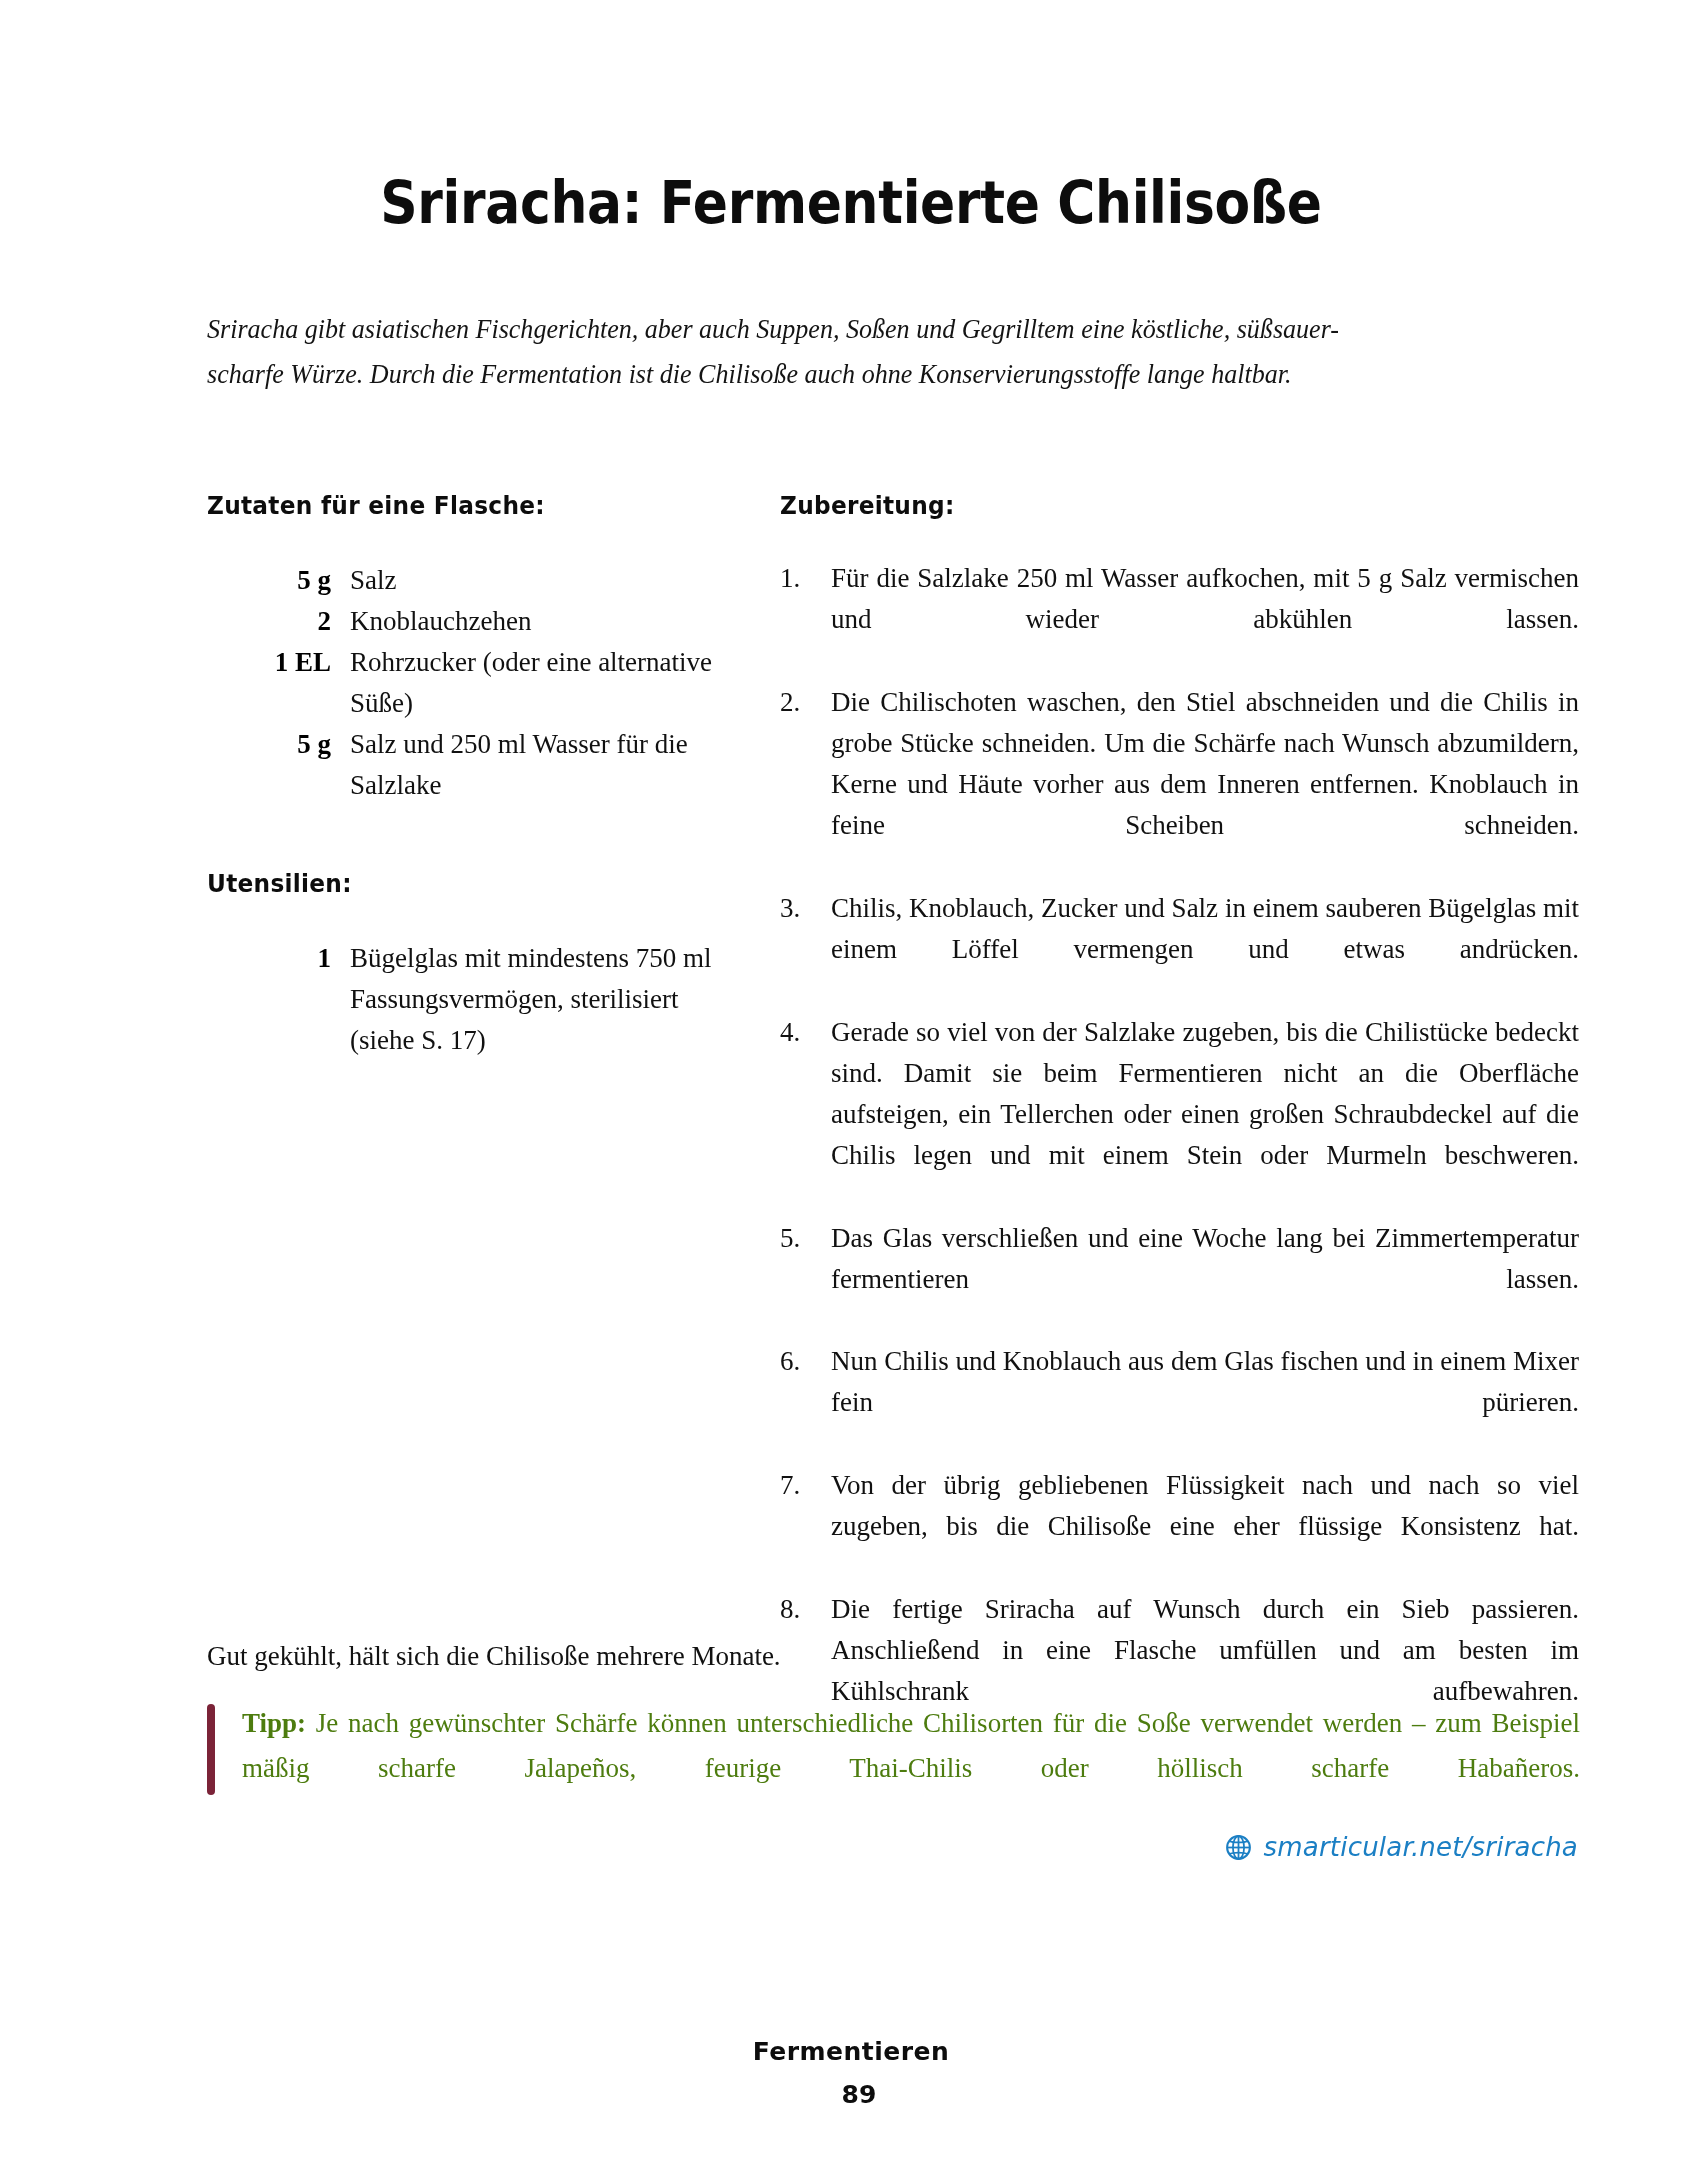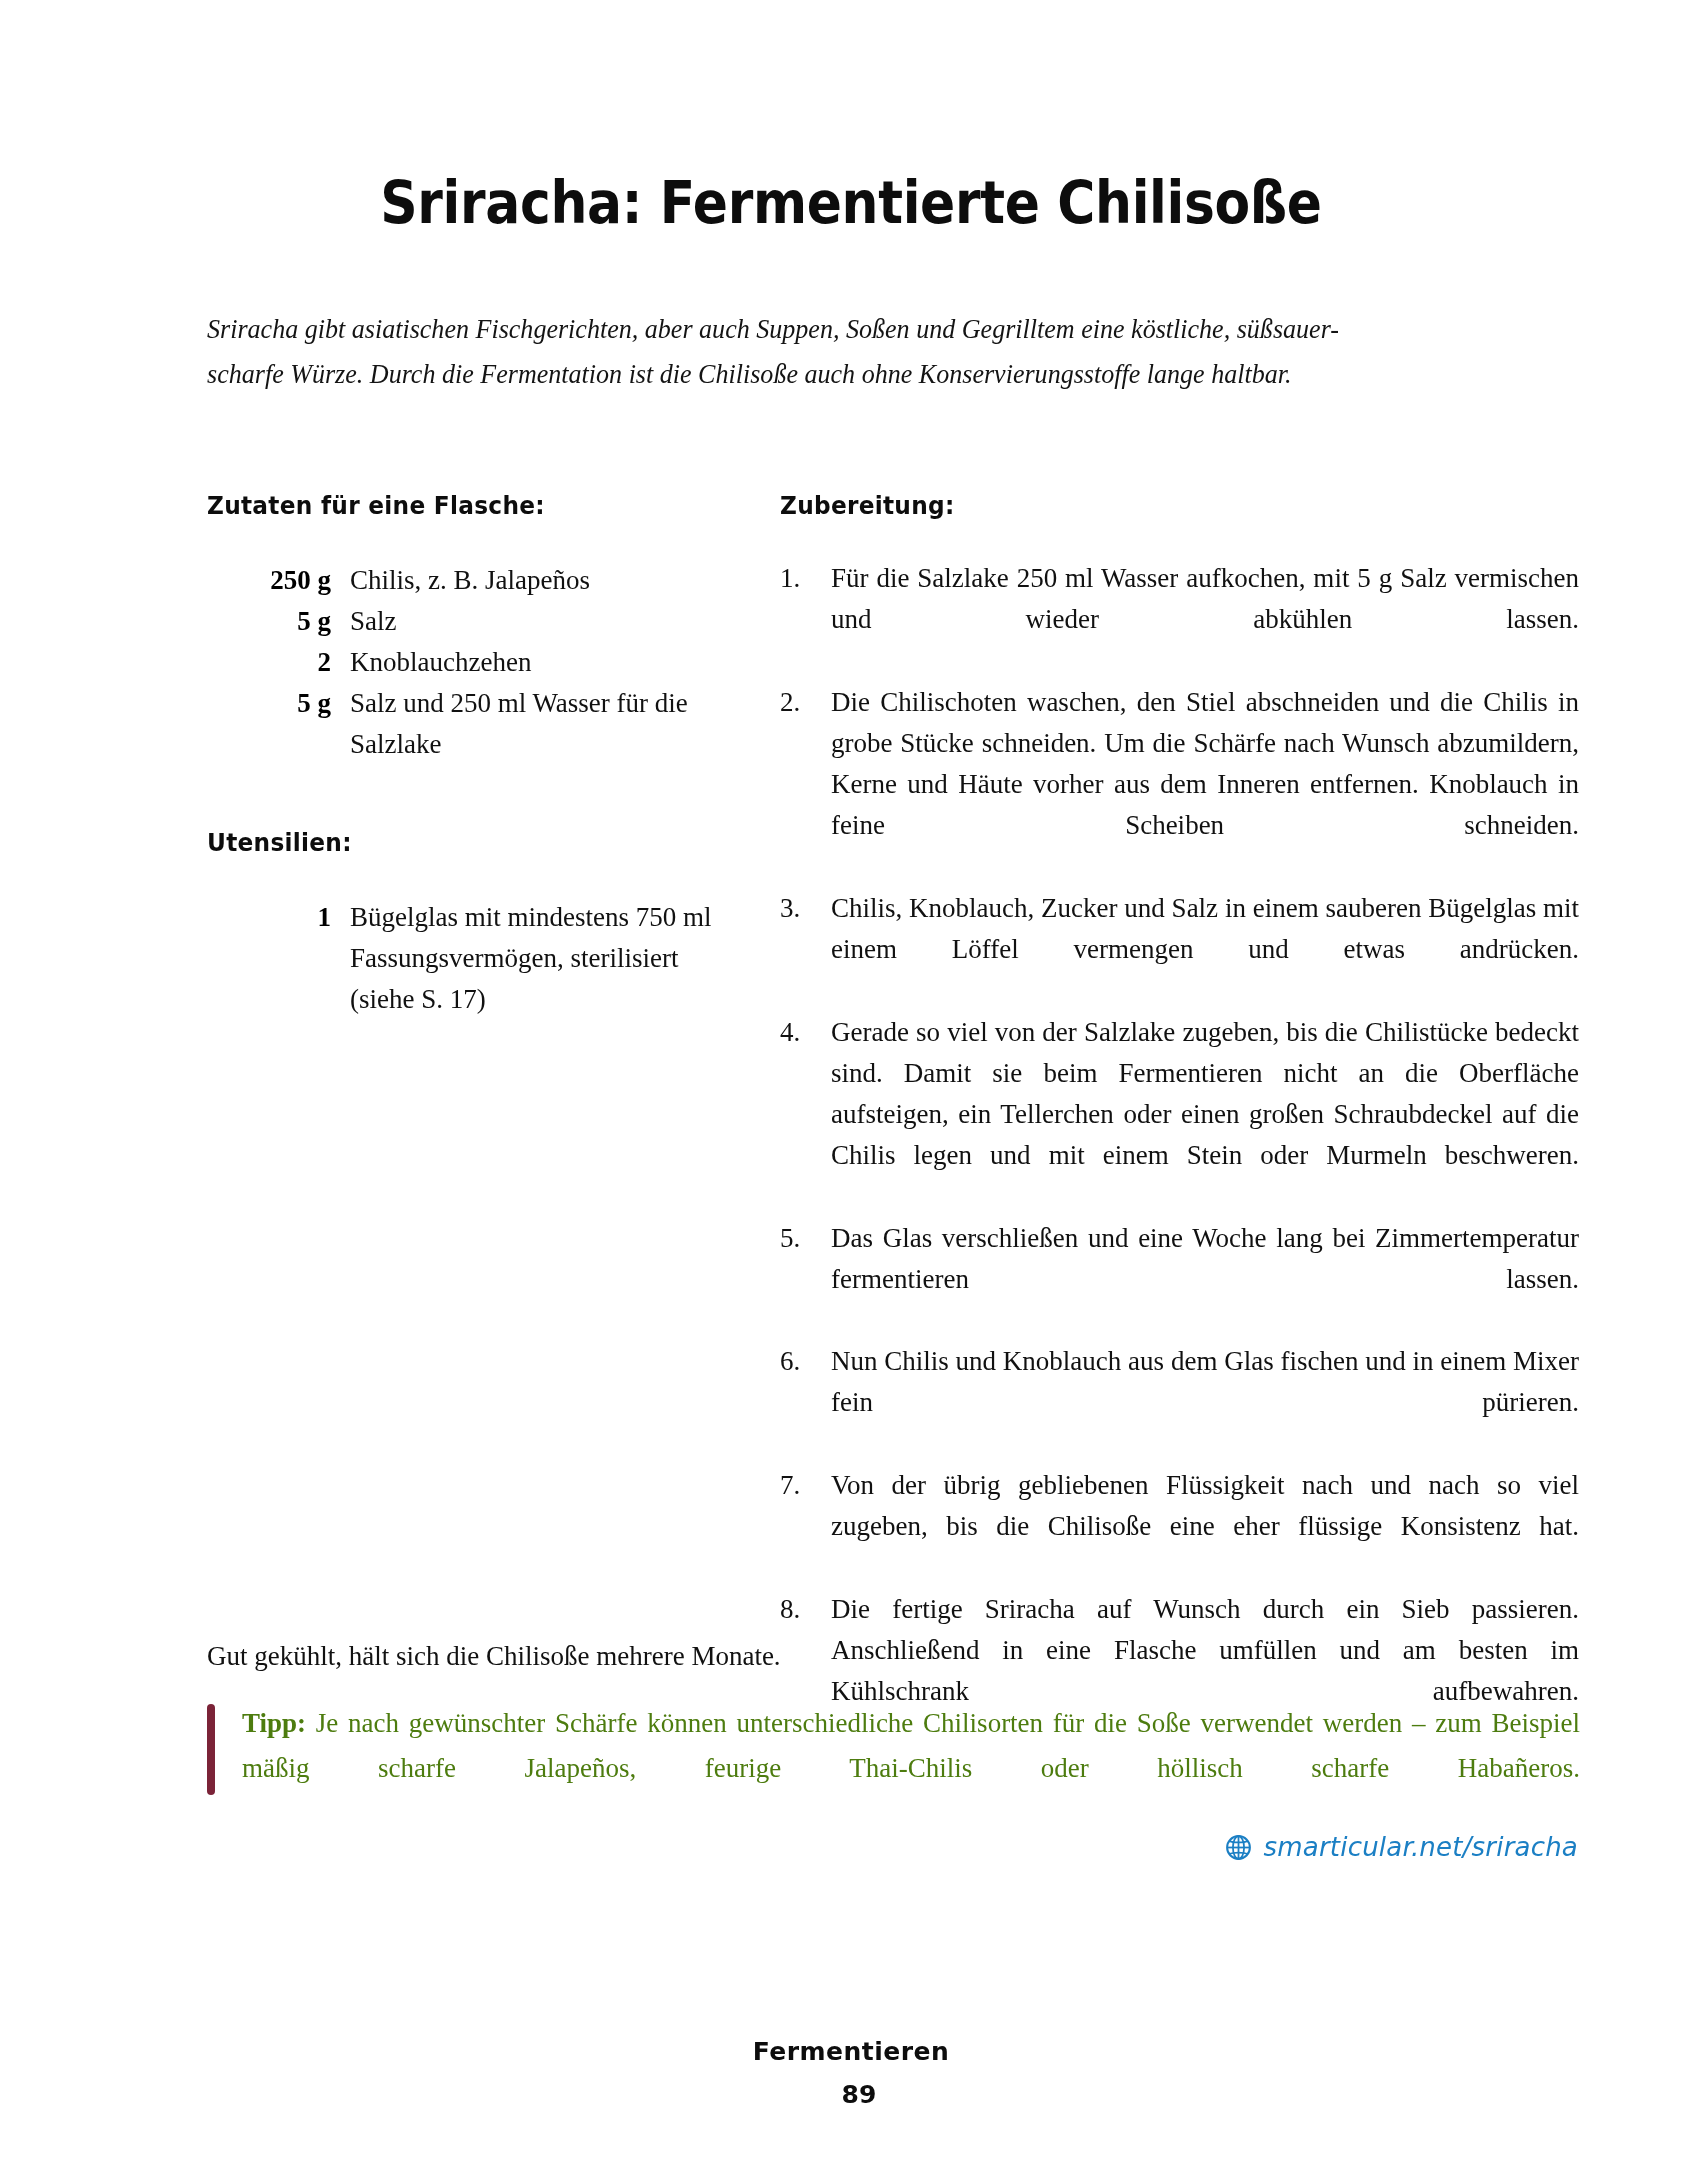--- a/index.html
+++ b/index.html
@@ -244,30 +244,30 @@
     <span class="ln">scharfe Würze. Durch die Fermentation ist die Chilisoße auch ohne Konservierungsstoffe lange haltbar.</span>
   </div>
 
   <div class="col-left">
 
     <div class="sec-head">Zutaten für eine Flasche:</div>
 
     <table class="ing-table">
       <tbody>
         <tr>
-          <td class="ing-amount">250 g</td>
-          <td class="ing-label">Chilis, z. B. Jalapeños</td>
-        </tr>
-        <tr>
           <td class="ing-amount">5 g</td>
           <td class="ing-label">Salz</td>
         </tr>
         <tr>
           <td class="ing-amount">2</td>
           <td class="ing-label">Knoblauchzehen</td>
+        </tr>
+        <tr>
+          <td class="ing-amount">1 EL</td>
+          <td class="ing-label">Rohrzucker (oder eine alternative Süße)</td>
         </tr>
         <tr>
           <td class="ing-amount">5 g</td>
           <td class="ing-label">Salz und 250 ml Wasser für die Salzlake</td>
         </tr>
       </tbody>
     </table>
 
     <div class="sec-head utensil-head">Utensilien:</div>
 

